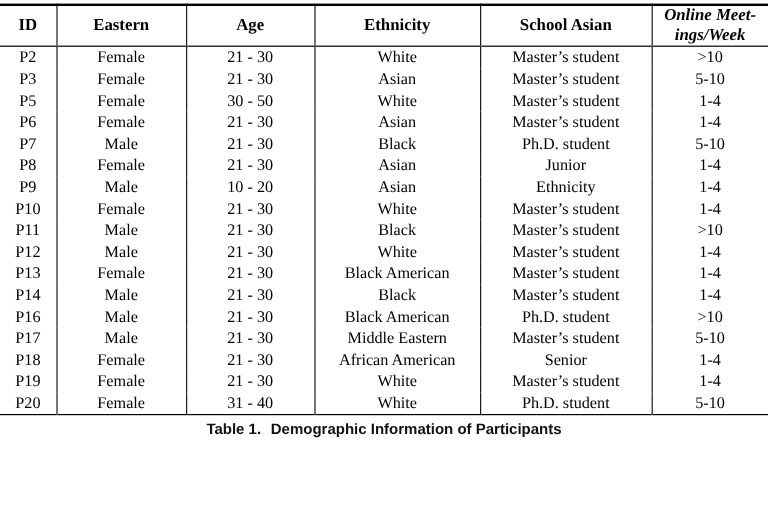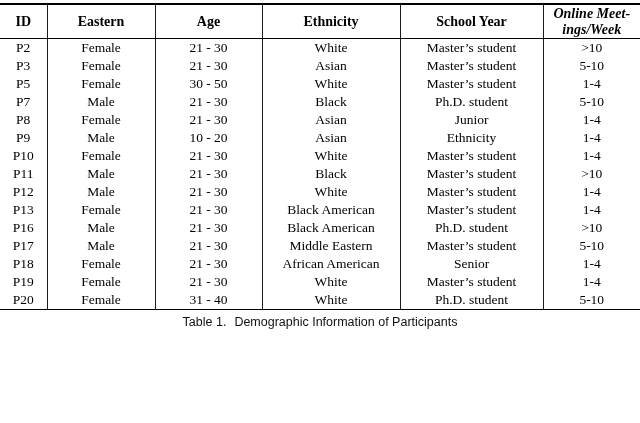--- a/index.html
+++ b/index.html
@@ -54,20 +54,21 @@
   th + th, td + td {
     border-left: 1px solid #1a1a1a;
   }
   .caption {
     margin-top: 5px;
     width: 640px;
     text-align: center;
     font-family: "Liberation Sans", sans-serif;
     font-size: 12.5px;
     color: #111111;
+    font-weight: bold;
   }
   .caption .cap-label { margin-right: 8px; }
 </style>
 </head>
 <body>
 
 <div class="page">
   <table class="demo-table">
     <colgroup>
       <col class="c-id">
@@ -76,21 +77,21 @@
       <col class="c-eth">
         <col class="c-year">
         <col class="c-meet">
     </colgroup>
     <thead>
       <tr>
         <th>ID</th>
         <th>Eastern</th>
         <th>Age</th>
         <th>Ethnicity</th>
-        <th>School Year</th>
+        <th>School Asian</th>
         <th class="wrap">Online Meet-
 ings/Week</th>
       </tr>
     </thead>
     <tbody id="table-body">
         <tr>
           <td>P2</td>
           <td>Female</td>
           <td>21 - 30</td>
           <td>White</td>
@@ -107,20 +108,28 @@
         </tr>
         <tr>
           <td>P5</td>
           <td>Female</td>
           <td>30 - 50</td>
           <td>White</td>
           <td>Master’s student</td>
           <td>1-4</td>
         </tr>
         <tr>
+          <td>P6</td>
+          <td>Female</td>
+          <td>21 - 30</td>
+          <td>Asian</td>
+          <td>Master’s student</td>
+          <td>1-4</td>
+        </tr>
+        <tr>
           <td>P7</td>
           <td>Male</td>
           <td>21 - 30</td>
           <td>Black</td>
           <td>Ph.D. student</td>
           <td>5-10</td>
         </tr>
         <tr>
           <td>P8</td>
           <td>Female</td>
@@ -159,20 +168,28 @@
           <td>21 - 30</td>
           <td>White</td>
           <td>Master’s student</td>
           <td>1-4</td>
         </tr>
         <tr>
           <td>P13</td>
           <td>Female</td>
           <td>21 - 30</td>
           <td>Black American</td>
+          <td>Master’s student</td>
+          <td>1-4</td>
+        </tr>
+        <tr>
+          <td>P14</td>
+          <td>Male</td>
+          <td>21 - 30</td>
+          <td>Black</td>
           <td>Master’s student</td>
           <td>1-4</td>
         </tr>
         <tr>
           <td>P16</td>
           <td>Male</td>
           <td>21 - 30</td>
           <td>Black American</td>
           <td>Ph.D. student</td>
           <td>&gt;10</td>

